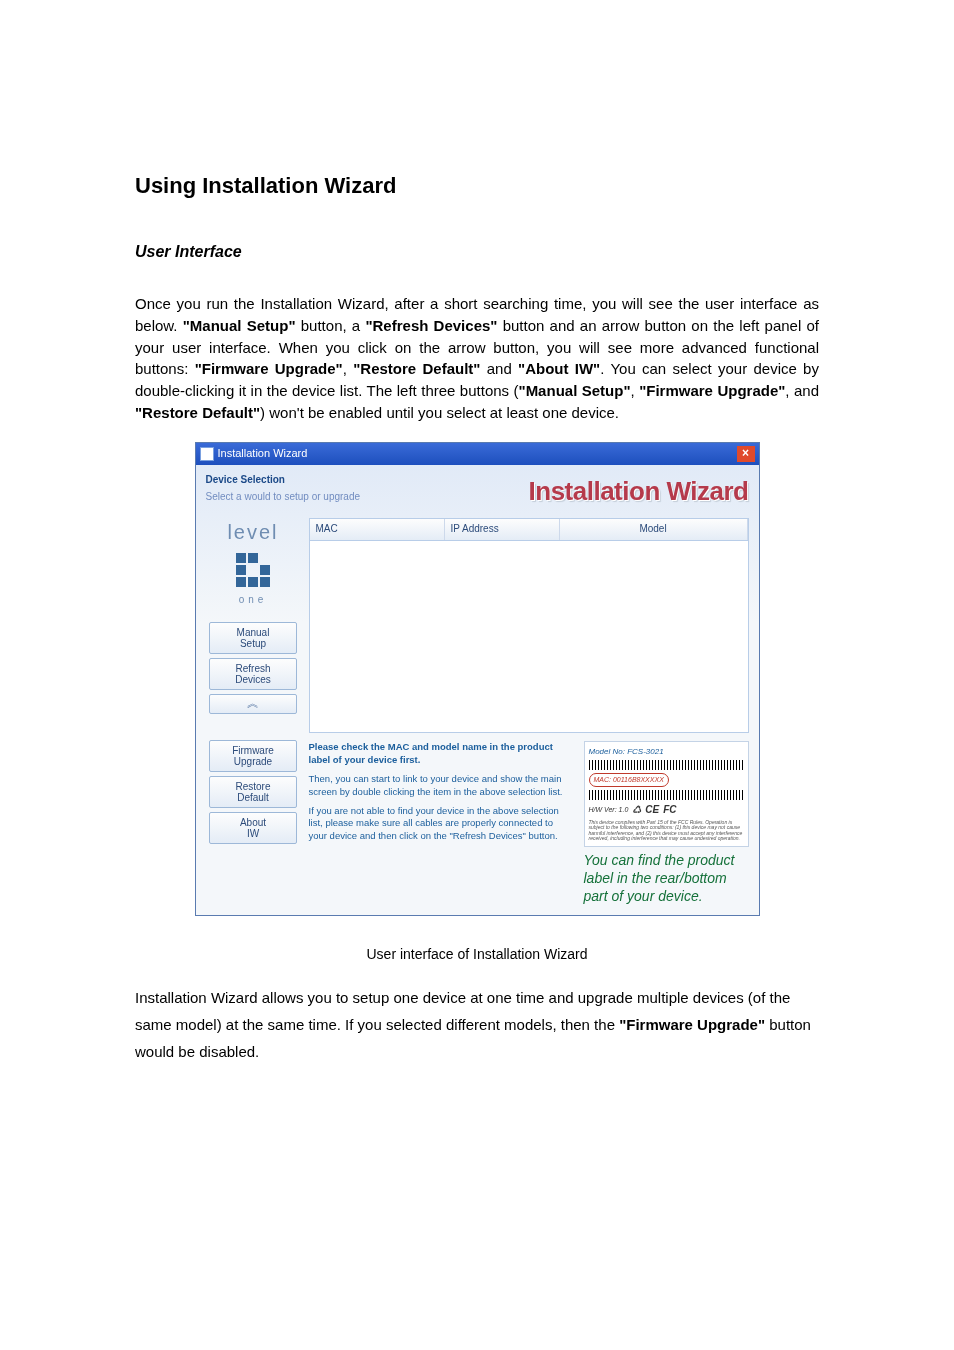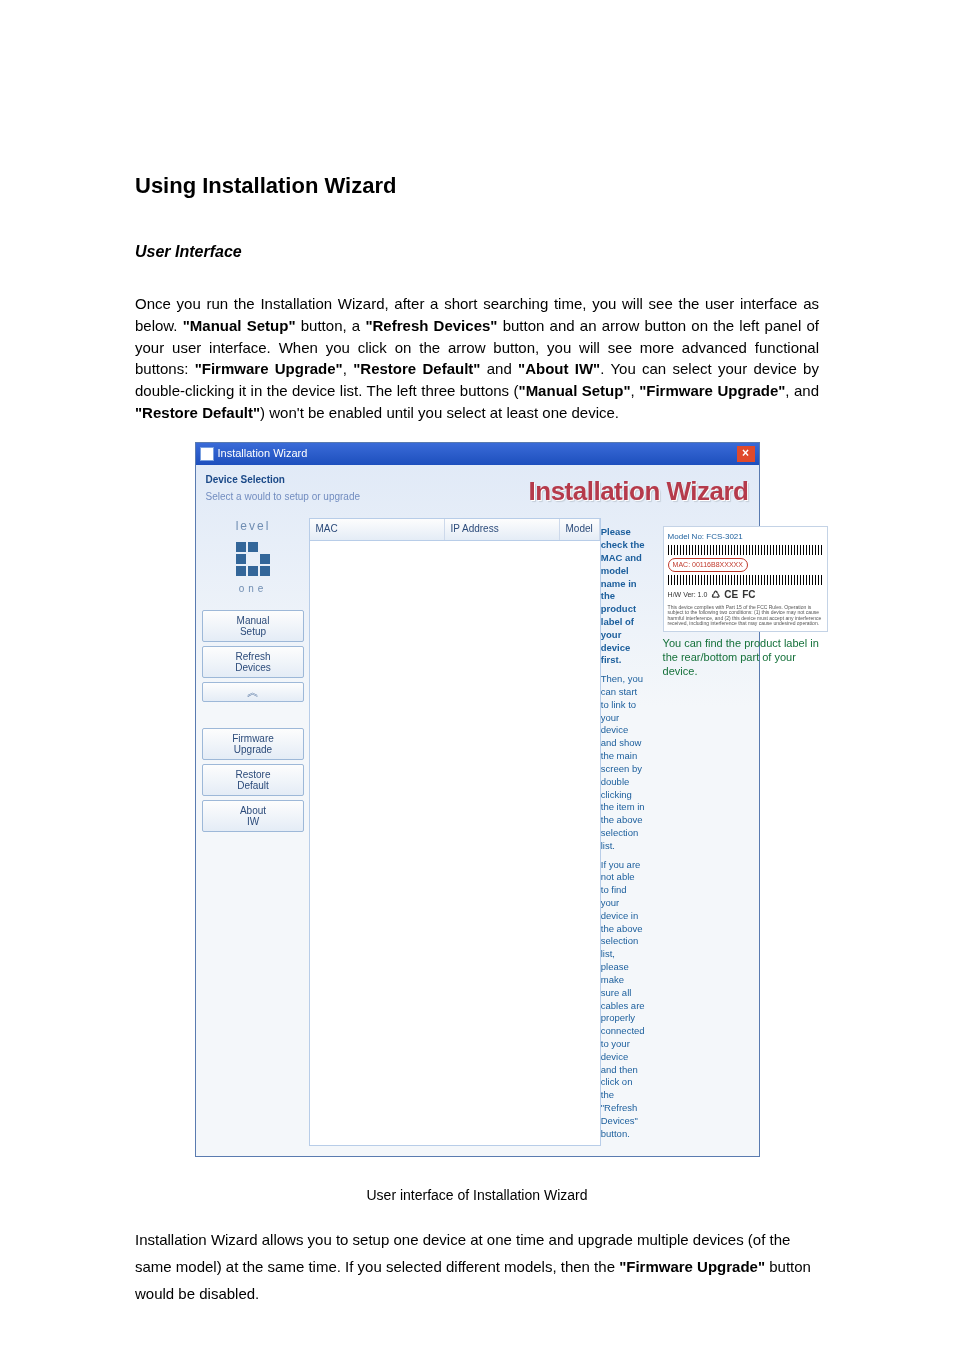--- a/index.html
+++ b/index.html
@@ -25,47 +25,47 @@
   .close-btn { width: 18px; height: 16px; background: #e04a2c; color: #fff; font-weight: bold; display: flex; align-items: center; justify-content: center; font-size: 12px; }
 
   .wiz-body { display: flex; flex-direction: column; padding: 8px 10px 10px 10px; background: linear-gradient(#e1eaf7, #f4f7fa 35%); }
   .header-row { display: flex; justify-content: space-between; align-items: flex-start; margin-bottom: 4px; }
   .dev-sel { font-size: 10px; color: #1b4988; font-weight: bold; }
   .dev-sub { font-size: 10px; color: #728dc0; margin-top: 3px; }
   .iw-title { font-family: Arial, sans-serif; font-size: 26px; font-weight: 900; color: #b53a4b; text-shadow: 1px 1px 0 #fff, 2px 2px 1px #c4ced9; letter-spacing: -0.5px; }
 
   .main-row { display: flex; gap: 8px; margin-top: 4px; }
   .sidebar { width: 95px; display: flex; flex-direction: column; align-items: center; gap: 4px; }
-  .logo { font-family: Arial, sans-serif; font-size: 12px; color: #6f8db2; letter-spacing: 2px; margin-bottom: 2px; }
+  .logo { font-family: Arial, sans-serif; font-size: 20px; color: #6f8db2; letter-spacing: 2px; margin-bottom: 2px; }
   .logo-blocks { display: grid; grid-template-columns: repeat(3, 10px); grid-gap: 2px; margin-bottom: 2px; }
   .logo-blocks span { width: 10px; height: 10px; background: #336699; display: block; }
   .logo-one { font-size: 10px; color: #6f8db2; letter-spacing: 4px; margin-bottom: 10px; }
-  .side-btn { width: 102px; padding: 4px 2px; background: linear-gradient(#fdfdfd, #e4ecf6); border: 1px solid #9db8d8; border-radius: 2px; text-align: center; font-size: 10px; color: #2c4b7a; line-height: 1.1; }
+  .side-btn { width: 88px; padding: 4px 2px; background: linear-gradient(#fdfdfd, #e4ecf6); border: 1px solid #9db8d8; border-radius: 2px; text-align: center; font-size: 10px; color: #2c4b7a; line-height: 1.1; }
   .side-btn.arrow { height: 20px; display: flex; align-items: center; justify-content: center; color: #6a86ad; font-size: 12px; }
 
-  .content-col { flex: 1; display: flex; flex-direction: row; }
+  .content-col { flex: 1; display: flex; flex-direction: column; }
   .list { flex: 1; background: #fff; border: 1px solid #b8cde8; min-height: 215px; }
   .list-header { display: flex; background: linear-gradient(#fdfdfd, #e4ecf6); border-bottom: 1px solid #b8cde8; }
   .list-header div { padding: 3px 6px; font-size: 10px; color: #2c4b7a; border-right: 1px solid #cdd9eb; }
   .col-mac { width: 135px; }
   .col-ip { width: 115px; }
-  .col-model { flex: 1; }
+  .col-model { flex: 1; text-align: center; }
   .list-row { display: flex; font-size: 10px; color: #2c4b7a; }
   .list-row div { padding: 2px 6px; }
 
   .hint-row { display: flex; gap: 18px; margin-top: 8px; }
   .hint-text { flex: 1; font-size: 9.5px; color: #1b5e9c; line-height: 1.35; }
   .hint-text p { margin-bottom: 6px; }
-  .label-panel { width: 165px; font-size: 8px; color: #1b5e9c; }
+  .label-panel { width: 165px; font-size: 8px; color: #1b5e9c; font-style: italic; }
   .label-box { border: 1px solid #c4d3e6; padding: 4px; background: #fff; margin-bottom: 4px; }
   .barcode { height: 10px; background: repeating-linear-gradient(90deg, #000 0 1px, #fff 1px 3px); margin: 2px 0 3px 0; }
   .mac-oval { display: inline-block; padding: 1px 4px; border: 1.5px solid #c0392b; border-radius: 8px; font-size: 7px; color: #c0392b; background: #fff; }
   .cert-row { display: flex; align-items: center; gap: 4px; margin-top: 3px; font-size: 10px; font-weight: bold; color: #333; }
   .fine { font-size: 5px; color: #555; line-height: 1.1; margin-top: 2px; }
-  .label-hint { font-size: 11px; color: #15713a; line-height: 1.3; }
+  .label-hint { font-size: 14px; color: #15713a; line-height: 1.3; }
 
   .caption { text-align: center; font-size: 14px; margin: 28px 0 20px 0; }
   p.body2 { font-size: 15px; line-height: 1.8; }
 </style>
 </head>
 <body>
 
 <h1>Using Installation Wizard</h1>
 <h2>User Interface</h2>
 

